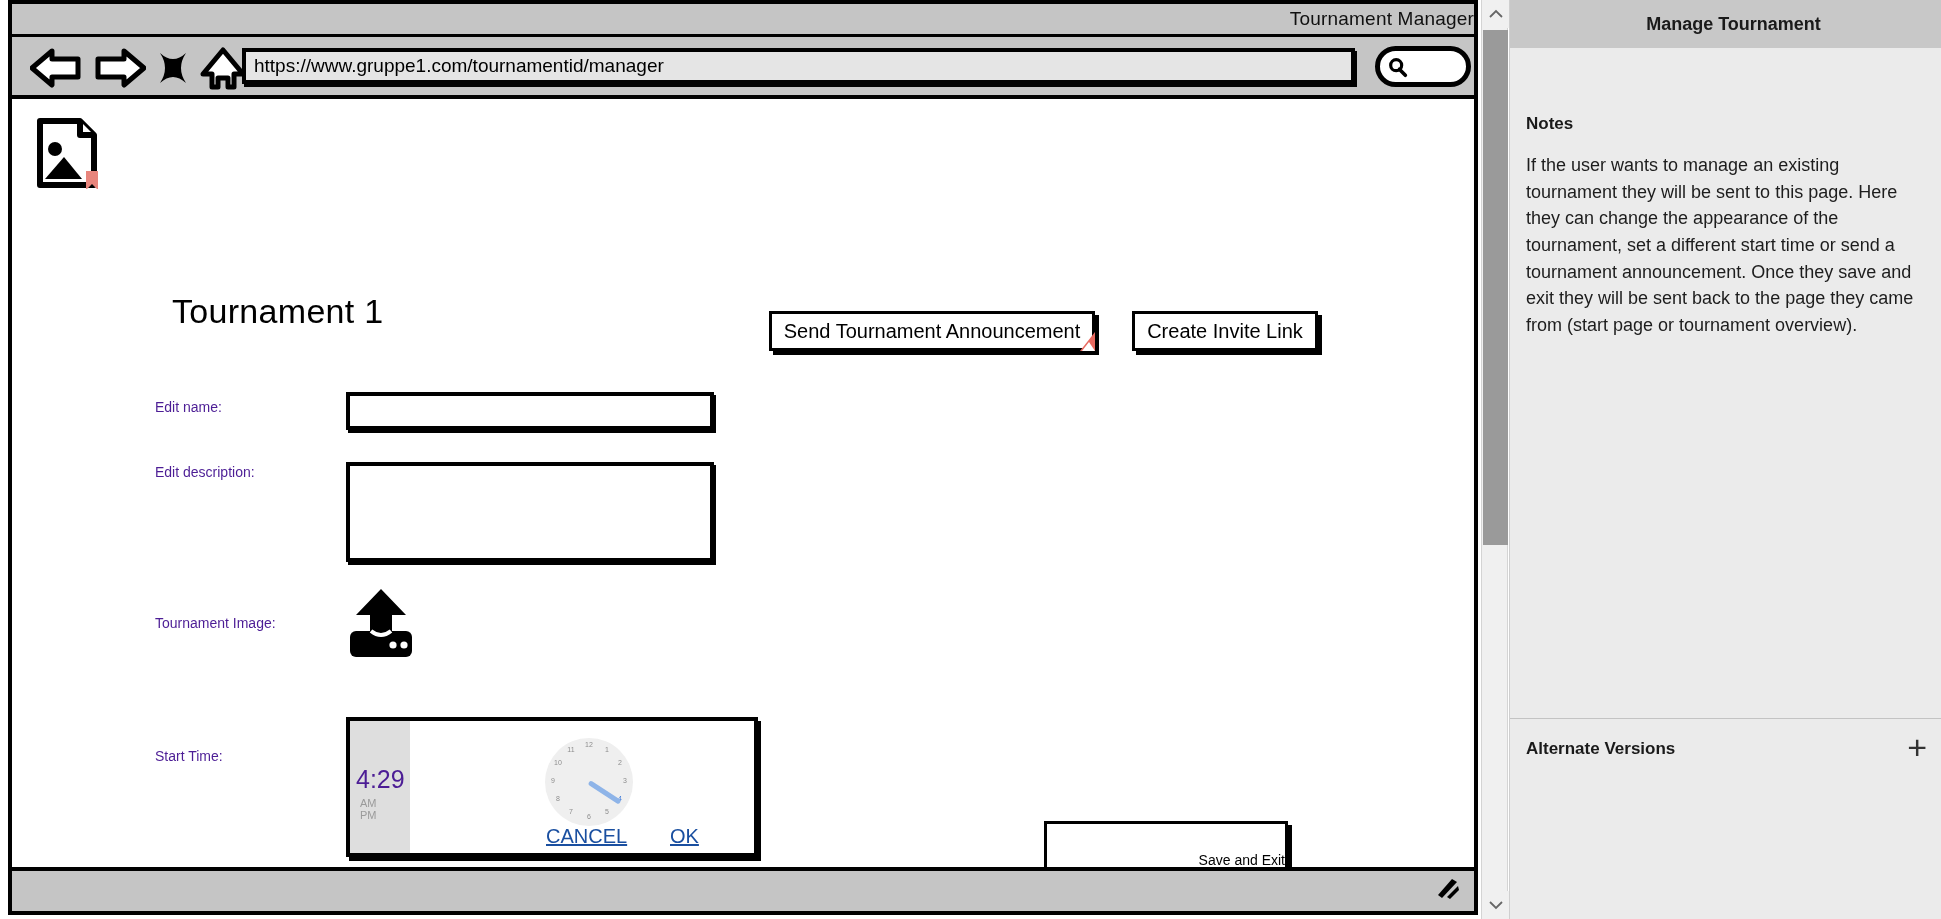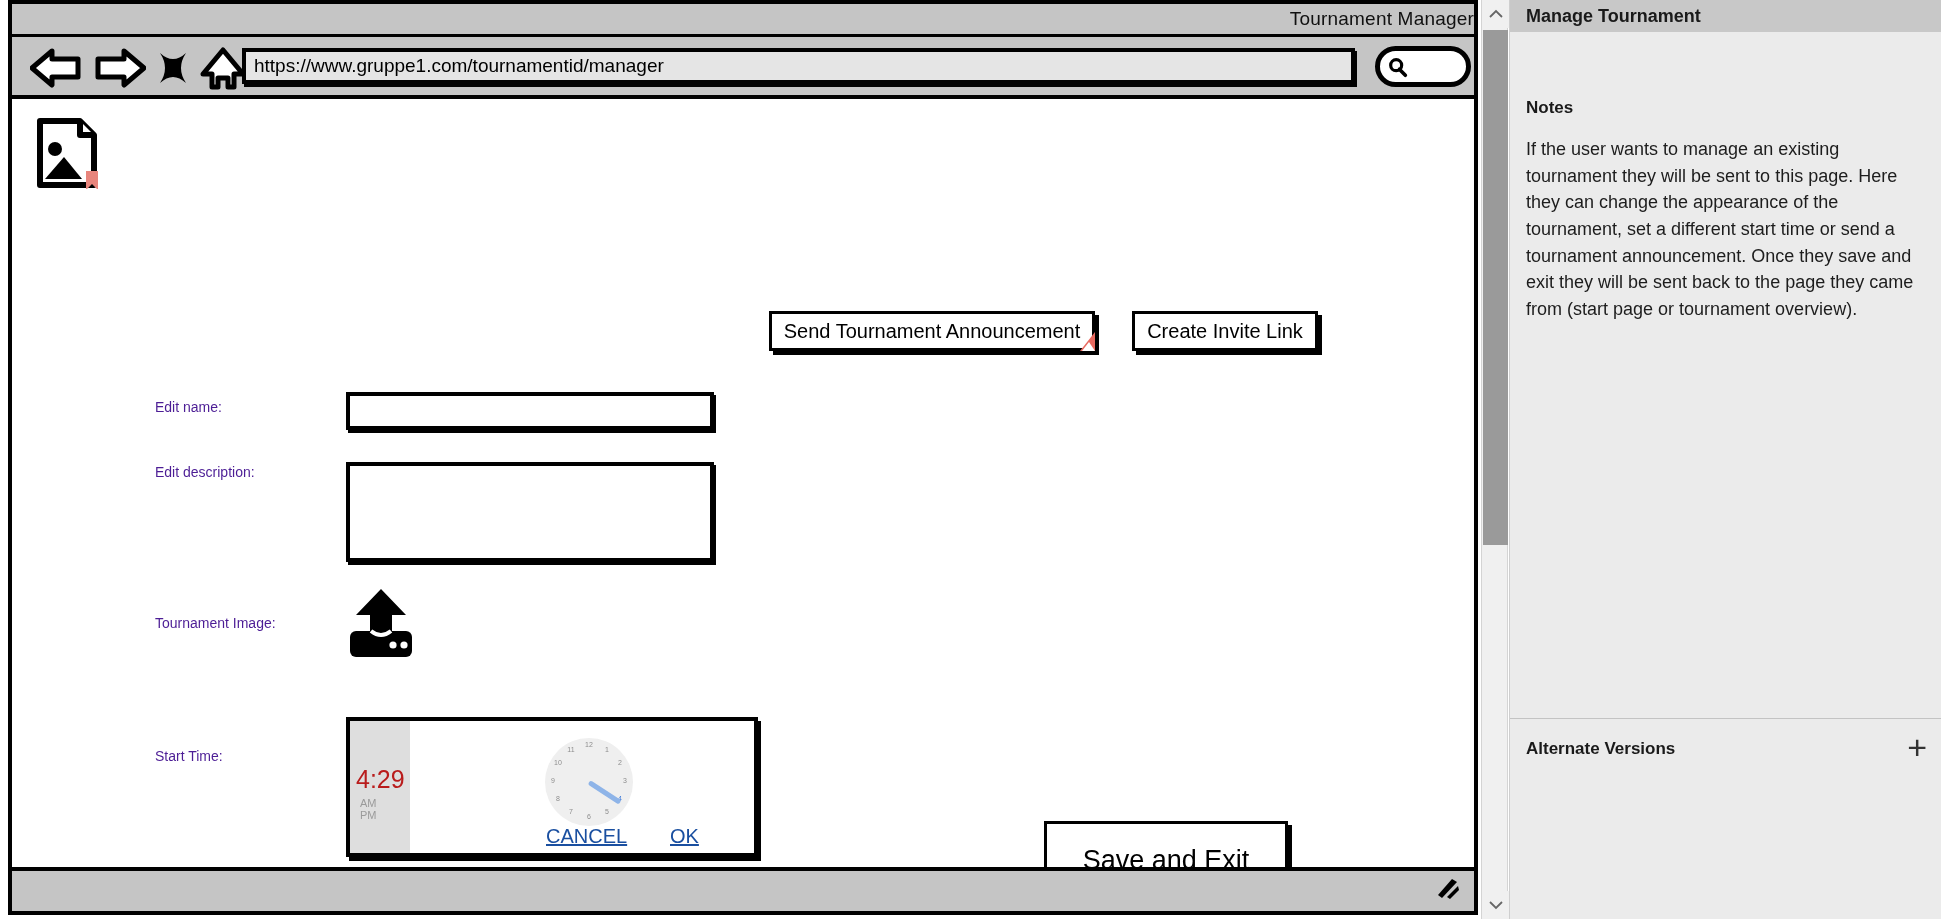--- a/index.html
+++ b/index.html
@@ -171,21 +171,22 @@
     top: 212px;
     width: 186px;
     height: 40px;
   }
 
   #btn-save {
     left: 1032px;
     top: 722px;
     width: 244px;
     height: 78px;
-    font-size: 27px;
+    font-size: 14px;
+    justify-content: flex-end;
   }
 
   
   .link-marker {
     position: absolute;
     right: -3px;
     bottom: -3px;
     width: 0; height: 0;
     border-left: 15px solid transparent;
     border-bottom: 19px solid #e8695f;
@@ -263,21 +264,21 @@
     width: 60px;
     height: 100%;
     background: #dedede;
   }
 
   #time-value {
     position: absolute;
     left: 6px;
     top: 44px;
     font-size: 25px;
-    color: #b91c1c;
+    color: #4c1d95;
     font-family: "Liberation Sans", sans-serif;
   }
 
   #time-am {
     position: absolute;
     left: 10px;
     top: 76px;
     font-size: 11px;
     color: #9a9a9a;
     font-family: "Liberation Sans", sans-serif;
@@ -375,25 +376,26 @@
     left: 1509px;
     top: 0;
     width: 432px;
     height: 919px;
     background: #ebebeb;
     border-left: 1px solid #cfcfcf;
   }
 
   #sidebar-header {
     position: relative;
-    height: 32px;
+    height: 48px;
     background: #c8c8c8;
     display: flex;
     align-items: center;
     padding-left: 16px;
+    justify-content: center;
   }
   #sidebar-title {
     font-size: 18px;
     font-weight: bold;
     color: #1a1a1a;
     font-family: "Liberation Sans", sans-serif;
   }
 
   #notes-section {
     position: relative;
@@ -501,20 +503,21 @@
       <div id="thumb-icon">
         <svg viewBox="0 0 66 72" width="66" height="72">
           <path d="M4 4 L44 4 L58 18 L58 68 L4 68 Z" fill="#fff" stroke="#000" stroke-width="6" stroke-linejoin="round"></path>
           <path d="M44 4 L44 18 L58 18" fill="#fff" stroke="#000" stroke-width="6" stroke-linejoin="round"></path>
           <circle cx="19" cy="32" r="7" fill="#000"></circle>
           <path d="M9 62 L28 40 L46 62 Z" fill="#000"></path>
           <path d="M50 54 L62 54 L62 73 L56 67 L50 73 Z" fill="#e8857c"></path>
         </svg>
       </div>
 
+      <div id="page-title">Tournament 1</div>
 
       <div id="btn-announce" class="wf-btn">
         <span>Send Tournament Announcement</span>
         <span class="link-marker"></span>
       </div>
 
       <div id="btn-invite" class="wf-btn">
         <span>Create Invite Link</span>
       </div>
 

